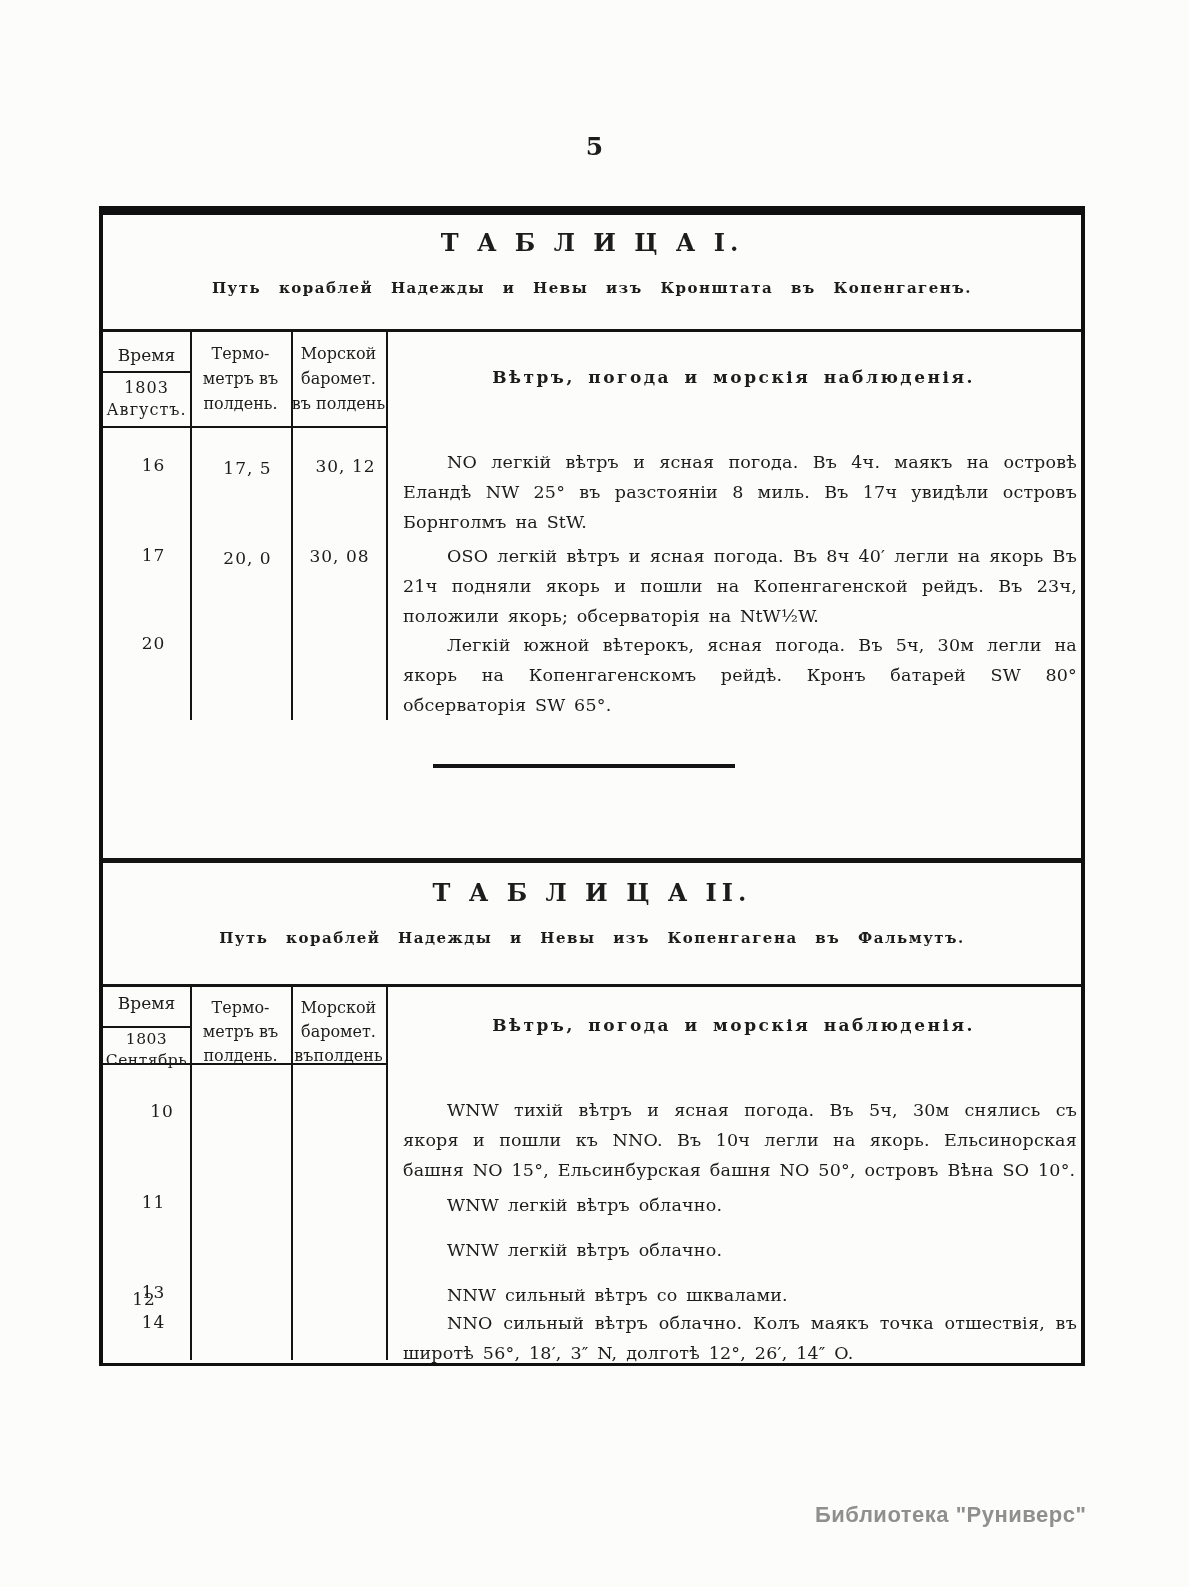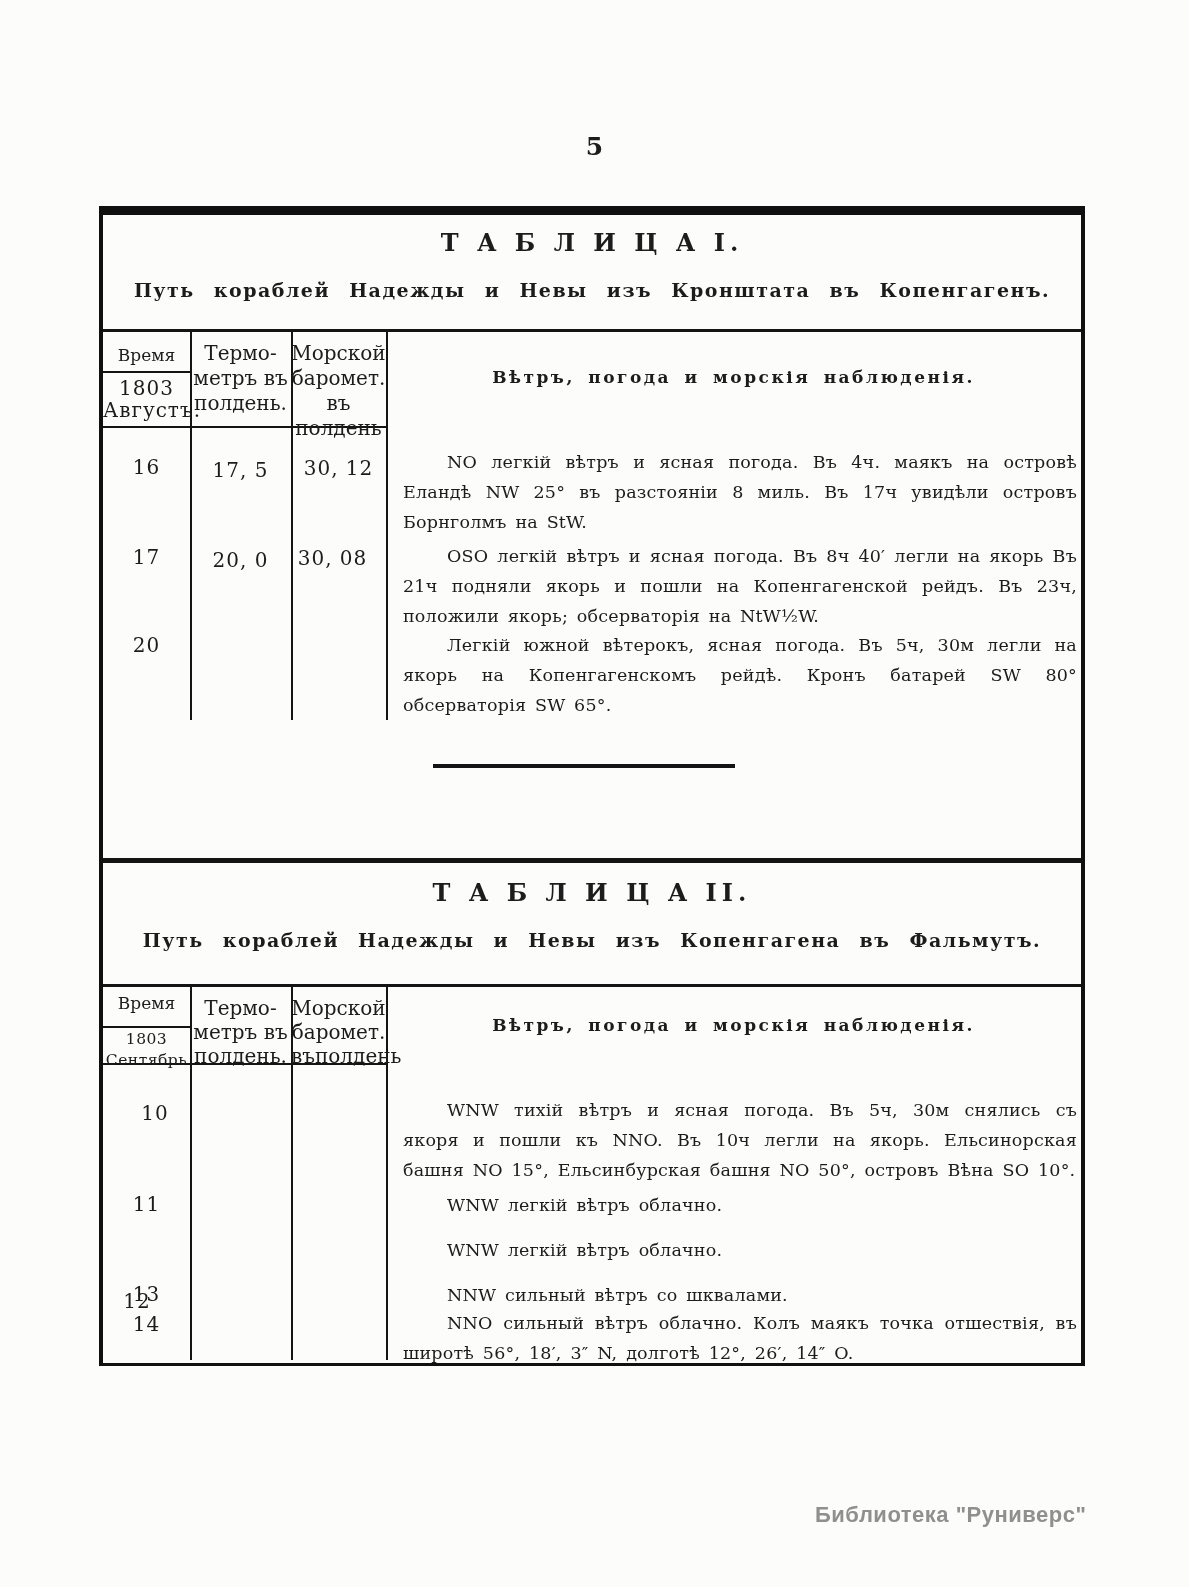--- a/index.html
+++ b/index.html
@@ -22,32 +22,32 @@
     box-sizing:border-box;
   }
   .hline{position:absolute;background:#141414;}
   .vline{position:absolute;background:#141414;width:2px;}
   .t-title{
     position:absolute;left:0;width:100%;text-align:center;
     font-size:24px;font-weight:600;letter-spacing:5px;white-space:nowrap;
   }
   .t-subtitle{
     position:absolute;left:0;width:100%;text-align:center;
-    font-size:19px;font-weight:600;letter-spacing:1.5px;word-spacing:11px;white-space:nowrap;
+    font-size:15px;font-weight:600;letter-spacing:1.5px;word-spacing:11px;white-space:nowrap;
   }
   .colhead{
-    position:absolute;text-align:center;font-size:20px;font-weight:500;
+    position:absolute;text-align:center;font-size:16px;font-weight:500;
     white-space:pre-line;line-height:25px;
   }
   .obs-head{
     position:absolute;text-align:center;font-size:17px;font-weight:600;
     letter-spacing:2.5px;word-spacing:5px;
   }
   .cellnum{
-    position:absolute;text-align:center;font-size:20px;font-weight:500;letter-spacing:1px;
+    position:absolute;text-align:center;font-size:17px;font-weight:500;letter-spacing:1px;margin-left:7px;
   }
   .para{
     position:absolute;left:300px;width:674px;
     font-size:17.5px;line-height:30px;font-weight:500;
     text-align:justify;text-indent:44px;word-spacing:3px;letter-spacing:0.2px;
   }
   .watermark{
     position:absolute;left:815px;top:1502px;
     font-family:"Liberation Sans", sans-serif;
     font-size:22px;font-weight:600;color:#8f8f8f;letter-spacing:0.5px;

